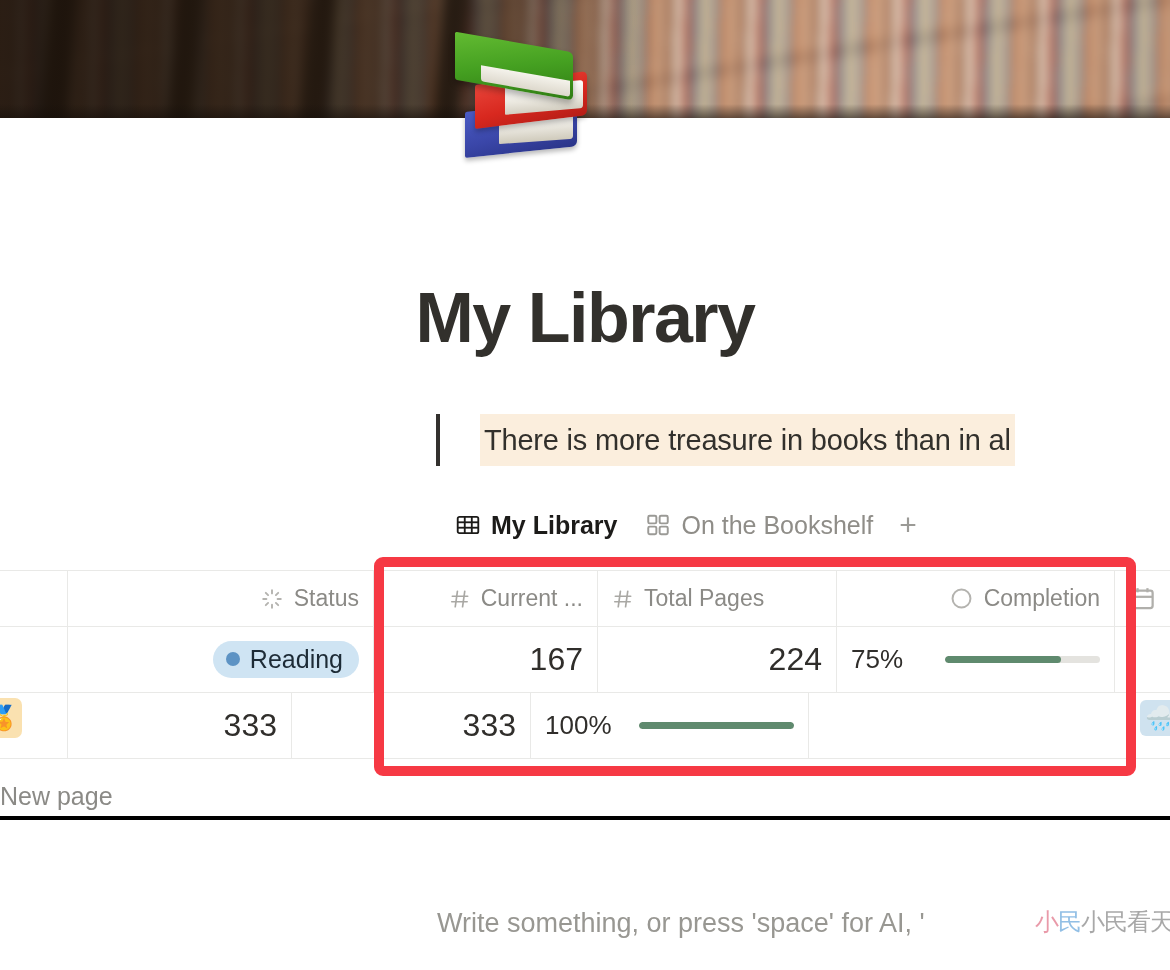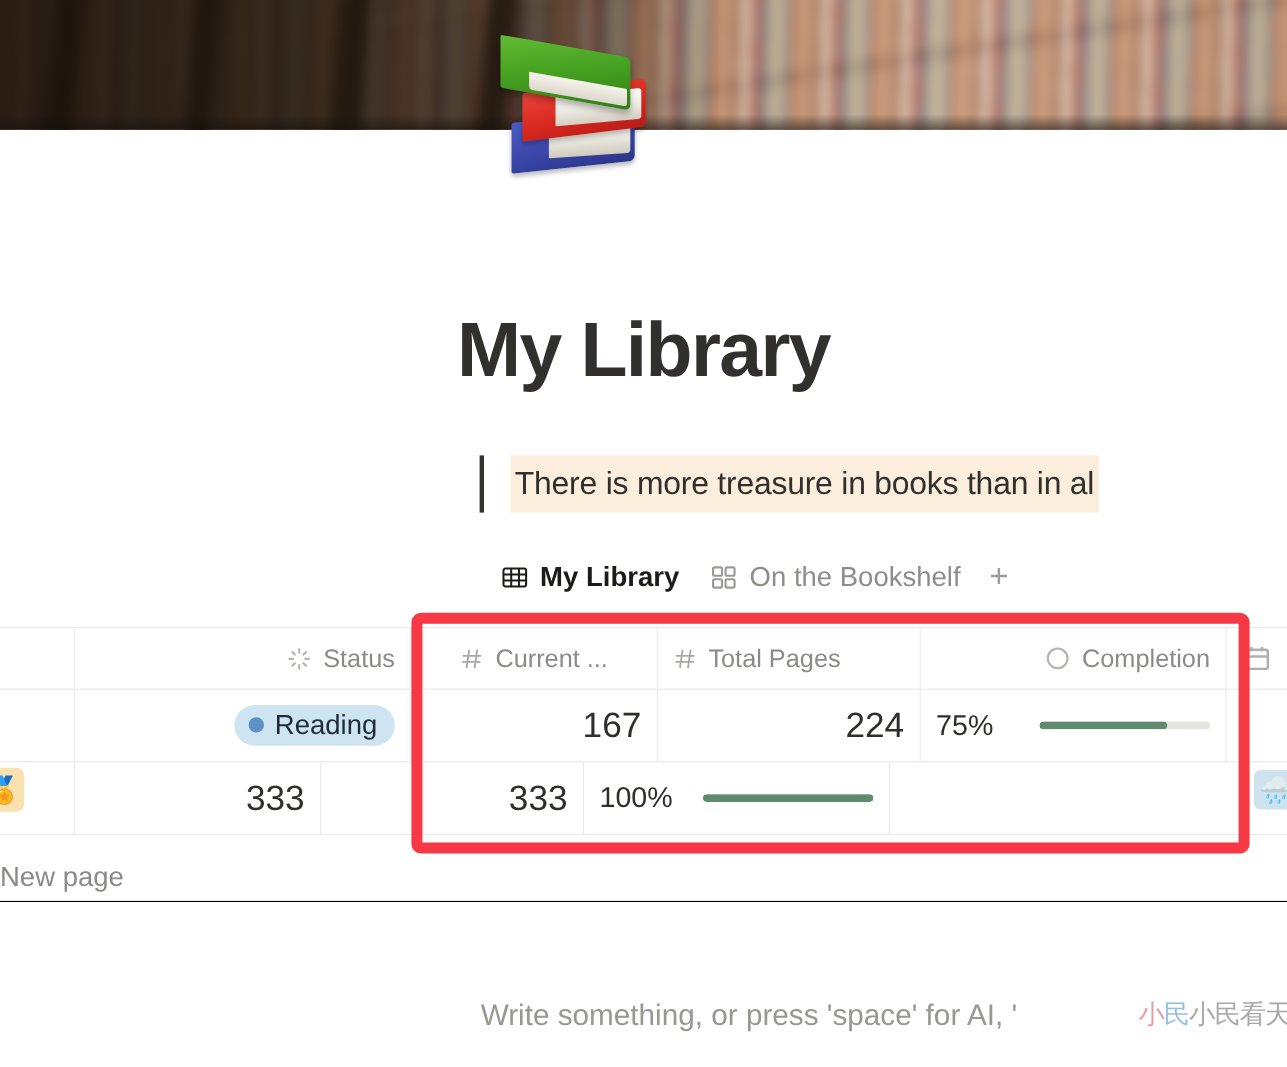--- a/index.html
+++ b/index.html
@@ -155,21 +155,21 @@
     align-items: stretch;
     height: 52px;
     width: 760px;
   }
   .quote-bar {
     width: 4px;
     background: #33312e;
     flex: 0 0 4px;
   }
   .quote-text {
-    margin-left: 24px;
+    margin-left: 40px;
     background: #fbeedd;
     color: #32302c;
     font-size: 29px;
     line-height: 52px;
     white-space: nowrap;
     padding: 0 4px 0 4px;
     font-weight: 400;
     letter-spacing: -0.2px;
   }
 
@@ -291,21 +291,21 @@
     z-index: 3;
   }
 
   .newpage {
     position: absolute;
     left: 0; top: 776px;
     width: 1170px; height: 44px;
     display: flex; align-items: center;
     padding-left: 0px;
     color: #8b8a86; font-size: 25px;
-    border-bottom: 1px solid #000000;
+    border-bottom: 4px solid #000000;
   }
 
   
   .placeholder {
     position: absolute;
     left: 437px;
     top: 908px;
     color: #989792;
     font-size: 27px;
     white-space: nowrap;
@@ -406,21 +406,21 @@
               <line x1="5.8" y1="5.8" x2="8.1" y2="8.1"></line>
               <line x1="15.9" y1="15.9" x2="18.2" y2="18.2"></line>
               <line x1="5.8" y1="18.2" x2="8.1" y2="15.9"></line>
               <line x1="15.9" y1="8.1" x2="18.2" y2="5.8"></line>
             </svg>
           </span>
           <span>Status</span>
         </span>
       </div>
 
-      <div class="tc c-cur" style="justify-content:center">
+      <div class="tc c-cur" style="justify-content:flex-end">
         <span class="colhead">
           <span class="icn">
             <svg width="22" height="22" viewBox="0 0 24 24" fill="none" stroke="#a9a8a4" stroke-width="1.8" stroke-linecap="round">
               <line x1="9.2" y1="3.5" x2="6.8" y2="20.5"></line>
               <line x1="17.2" y1="3.5" x2="14.8" y2="20.5"></line>
               <line x1="3.6" y1="9" x2="20.4" y2="9"></line>
               <line x1="3" y1="15" x2="19.8" y2="15"></line>
             </svg>
           </span>
           <span>Current ...</span>

